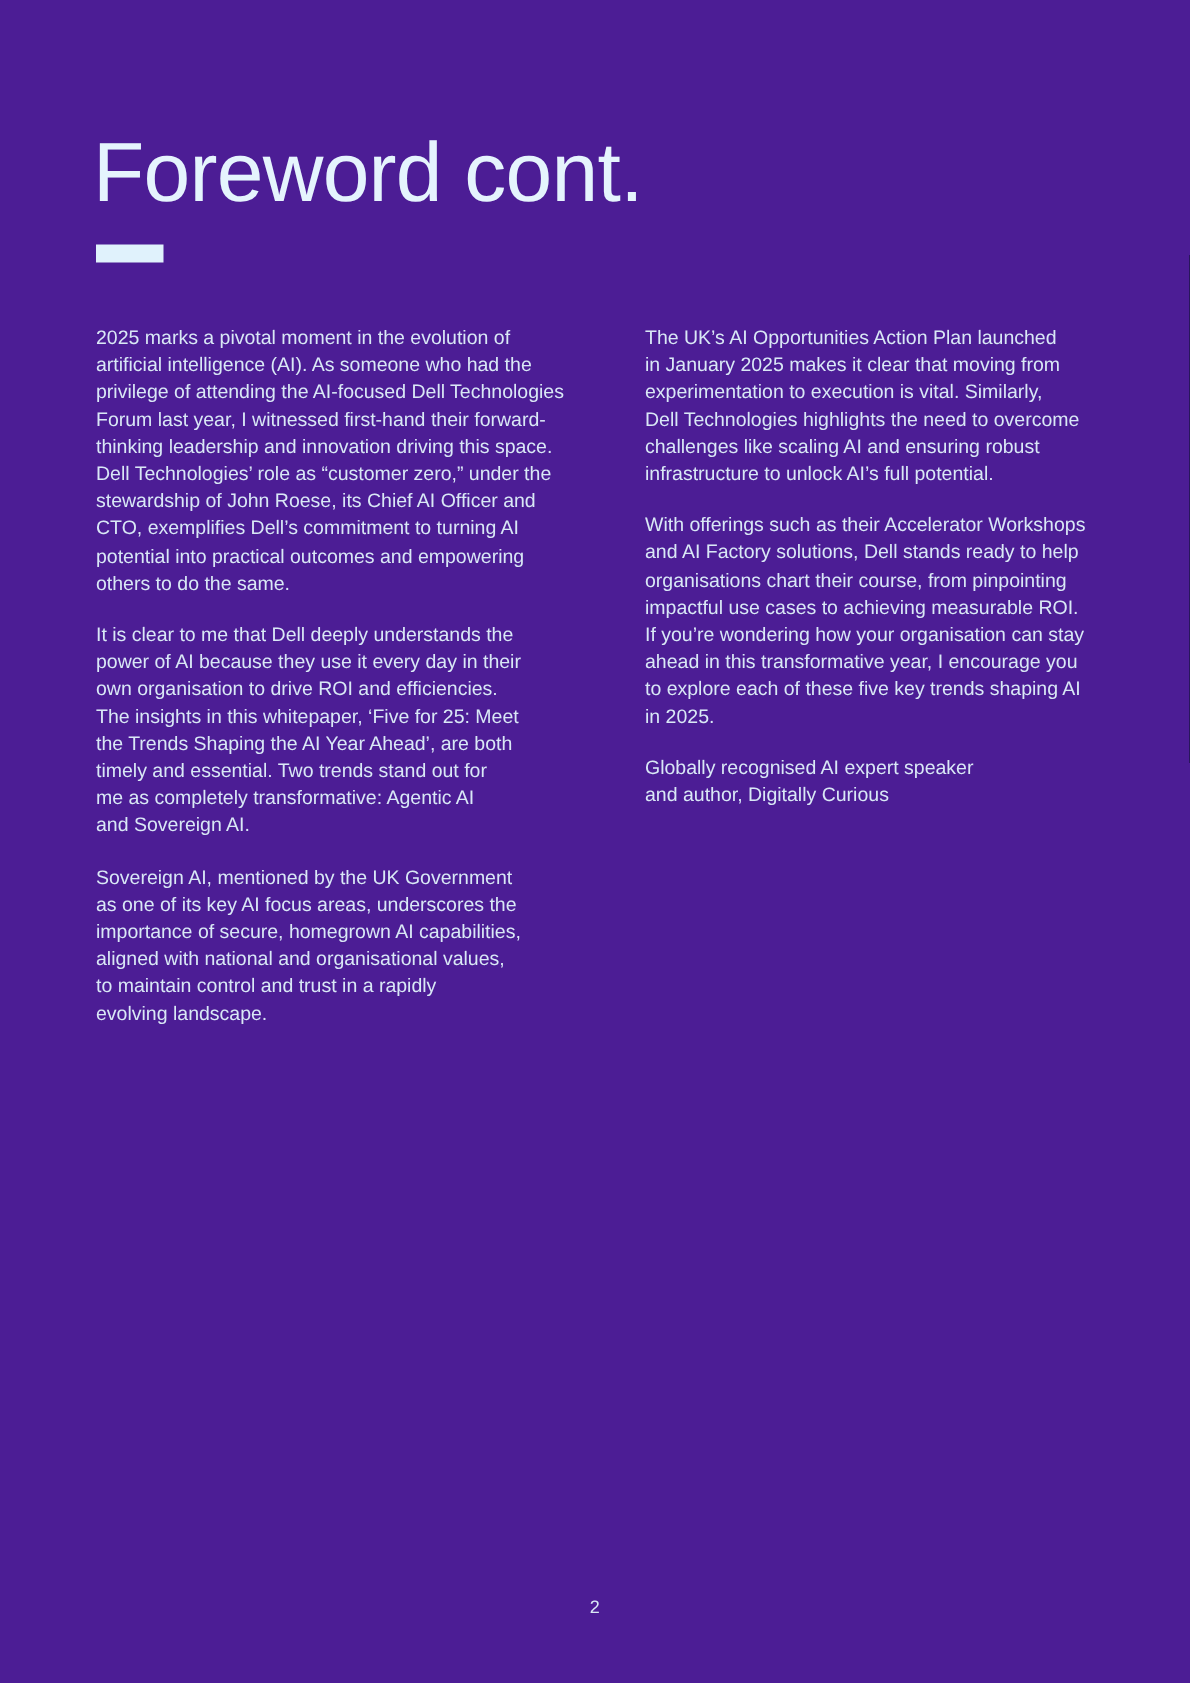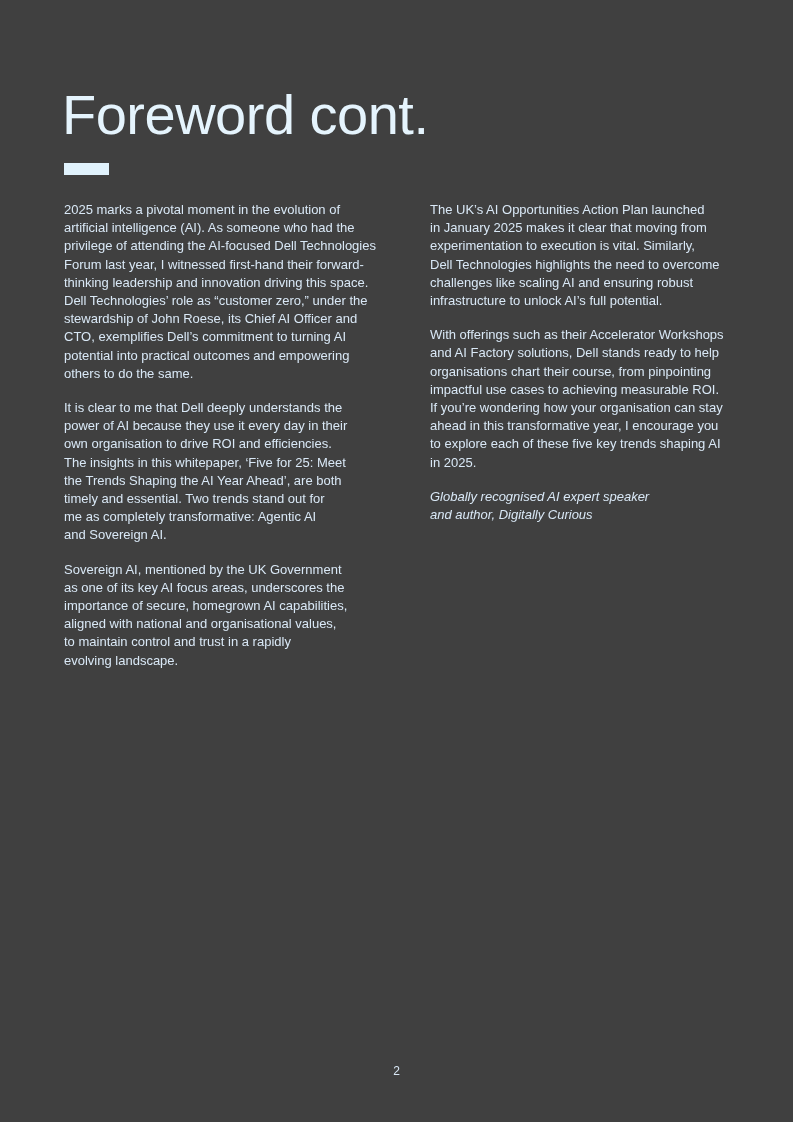--- a/index.html
+++ b/index.html
@@ -4,21 +4,21 @@
 <style>
   html, body {
     margin: 0;
     padding: 0;
     background: #0d1430;
   }
   .page {
     position: relative;
     width: 793px;
     height: 1122px;
-    background: #404040;
+    background: #4c1d95;
     font-family: "Liberation Sans", sans-serif;
     overflow: hidden;
   }
   .page-title {
     position: absolute;
     left: 62px;
     top: 82px;
     margin: 0;
     font-size: 56px;
     font-weight: 300;
@@ -37,31 +37,30 @@
     position: absolute;
     top: 201px;
     width: 342px;
     color: #d9e8f6;
     font-size: 13px;
     line-height: 18.2px;
   }
   .col-left  { left: 64px; }
   .col-right { left: 430px; }
   .para {
-    margin: 0 0 16px 0;
+    margin: 15px 0 16px 0;
     white-space: pre-line;
   }
   .author-name {
     margin: 0 0 4px 0;
     font-weight: bold;
     color: #e9f1f9;
   }
   .author-title {
     margin: 0;
-    font-style: italic;
     white-space: pre-line;
   }
   .page-number {
     position: absolute;
     top: 1064px;
     left: 0;
     width: 100%;
     text-align: center;
     font-size: 12px;
     color: #d9e8f6;

